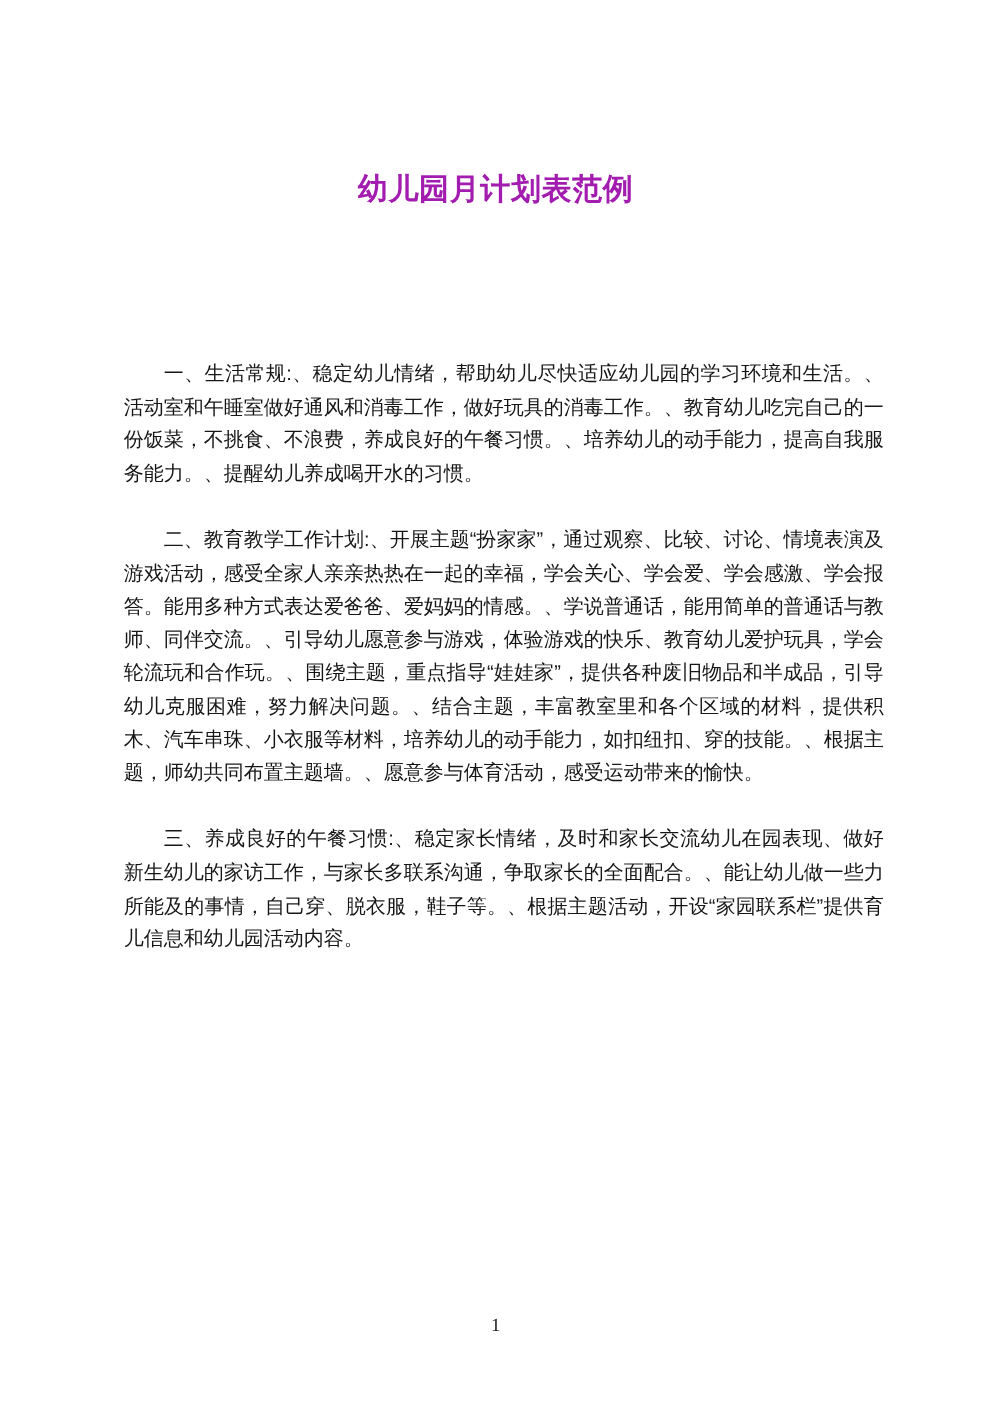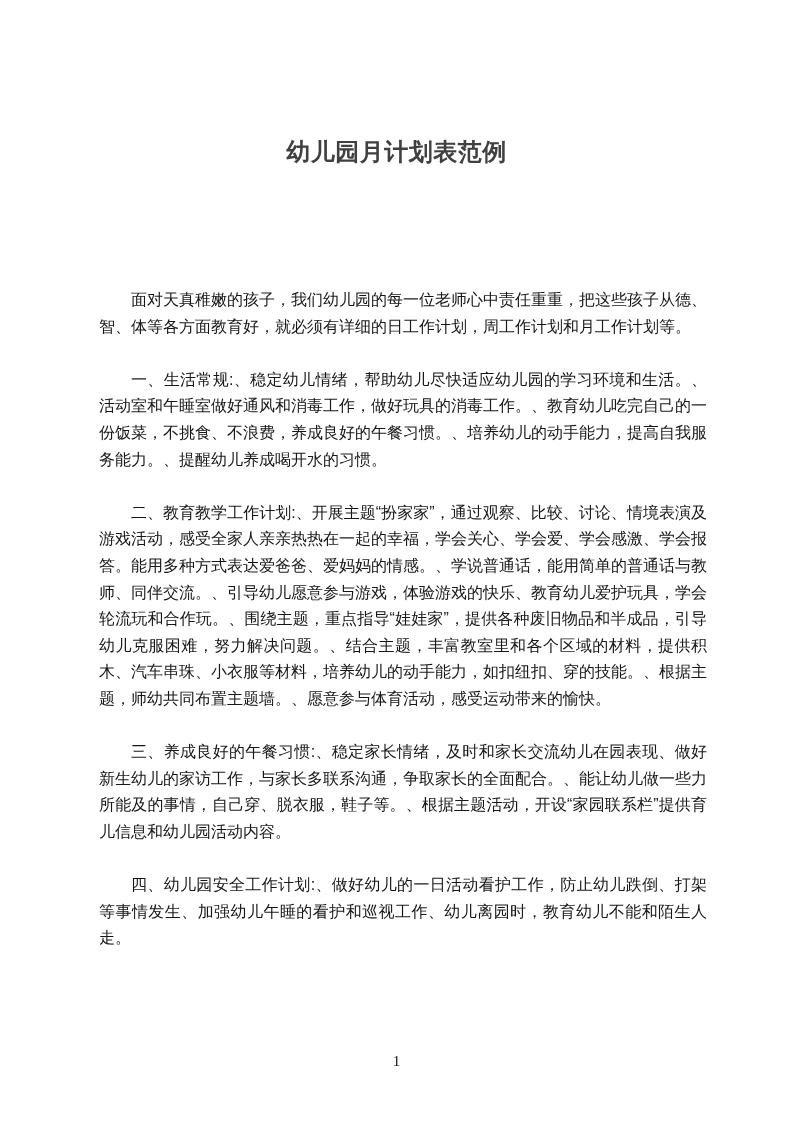--- a/index.html
+++ b/index.html
@@ -20,21 +20,21 @@
     position: absolute;
     top: 136px;
     left: 0;
     right: 0;
     margin: 0;
     text-align: center;
     font-size: 24px;
     line-height: 32px;
     font-weight: 700;
     letter-spacing: 0.5px;
-    color: #404040;
+    color: #a21caf;
   }
   .doc-body {
     position: absolute;
     top: 287px;
     left: 99px;
     width: 608px;
     font-size: 16px;
     line-height: 26.6px;
     text-align: justify;
     word-break: break-all;
@@ -60,24 +60,22 @@
   }
 </style>
 </head>
 <body>
 
 <div class="page">
 
   <h1 class="doc-title">幼儿园月计划表范例</h1>
 
   <div class="doc-body">
-    <p>面对天真稚嫩的孩子，我们幼儿园的每一位老师心中责任重重，把这些孩子从德、智、体等各方面教育好，就必须有详细的日工作计划，周工作计划和月工作计划等。</p>
     <p>一、生活常规:、稳定幼儿情绪，帮助幼儿尽快适应幼儿园的学习环境和生活。、活动室和午睡室做好通风和消毒工作，做好玩具的消毒工作。、教育幼儿吃完自己的一份饭菜，不挑食、不浪费，养成良好的午餐习惯。、培养幼儿的动手能力，提高自我服务能力。、提醒幼儿养成喝开水的习惯。</p>
     <p>二、教育教学工作计划:、开展主题“扮家家”，通过观察、比较、讨论、情境表演及游戏活动，感受全家人亲亲热热在一起的幸福，学会关心、学会爱、学会感激、学会报答。能用多种方式表达爱爸爸、爱妈妈的情感。、学说普通话，能用简单的普通话与教师、同伴交流。、引导幼儿愿意参与游戏，体验游戏的快乐、教育幼儿爱护玩具，学会轮流玩和合作玩。、围绕主题，重点指导“娃娃家”，提供各种废旧物品和半成品，引导幼儿克服困难，努力解决问题。、结合主题，丰富教室里和各个区域的材料，提供积木、汽车串珠、小衣服等材料，培养幼儿的动手能力，如扣纽扣、穿的技能。、根据主题，师幼共同布置主题墙。、愿意参与体育活动，感受运动带来的愉快。</p>
     <p>三、养成良好的午餐习惯:、稳定家长情绪，及时和家长交流幼儿在园表现、做好新生幼儿的家访工作，与家长多联系沟通，争取家长的全面配合。、能让幼儿做一些力所能及的事情，自己穿、脱衣服，鞋子等。、根据主题活动，开设“家园联系栏”提供育儿信息和幼儿园活动内容。</p>
-    <p>四、幼儿园安全工作计划:、做好幼儿的一日活动看护工作，防止幼儿跌倒、打架等事情发生、加强幼儿午睡的看护和巡视工作、幼儿离园时，教育幼儿不能和陌生人走。</p>
   </div>
 
   <div class="page-footer">
     <span>1</span>
   </div>
 
 </div>
 
 </body></html>

